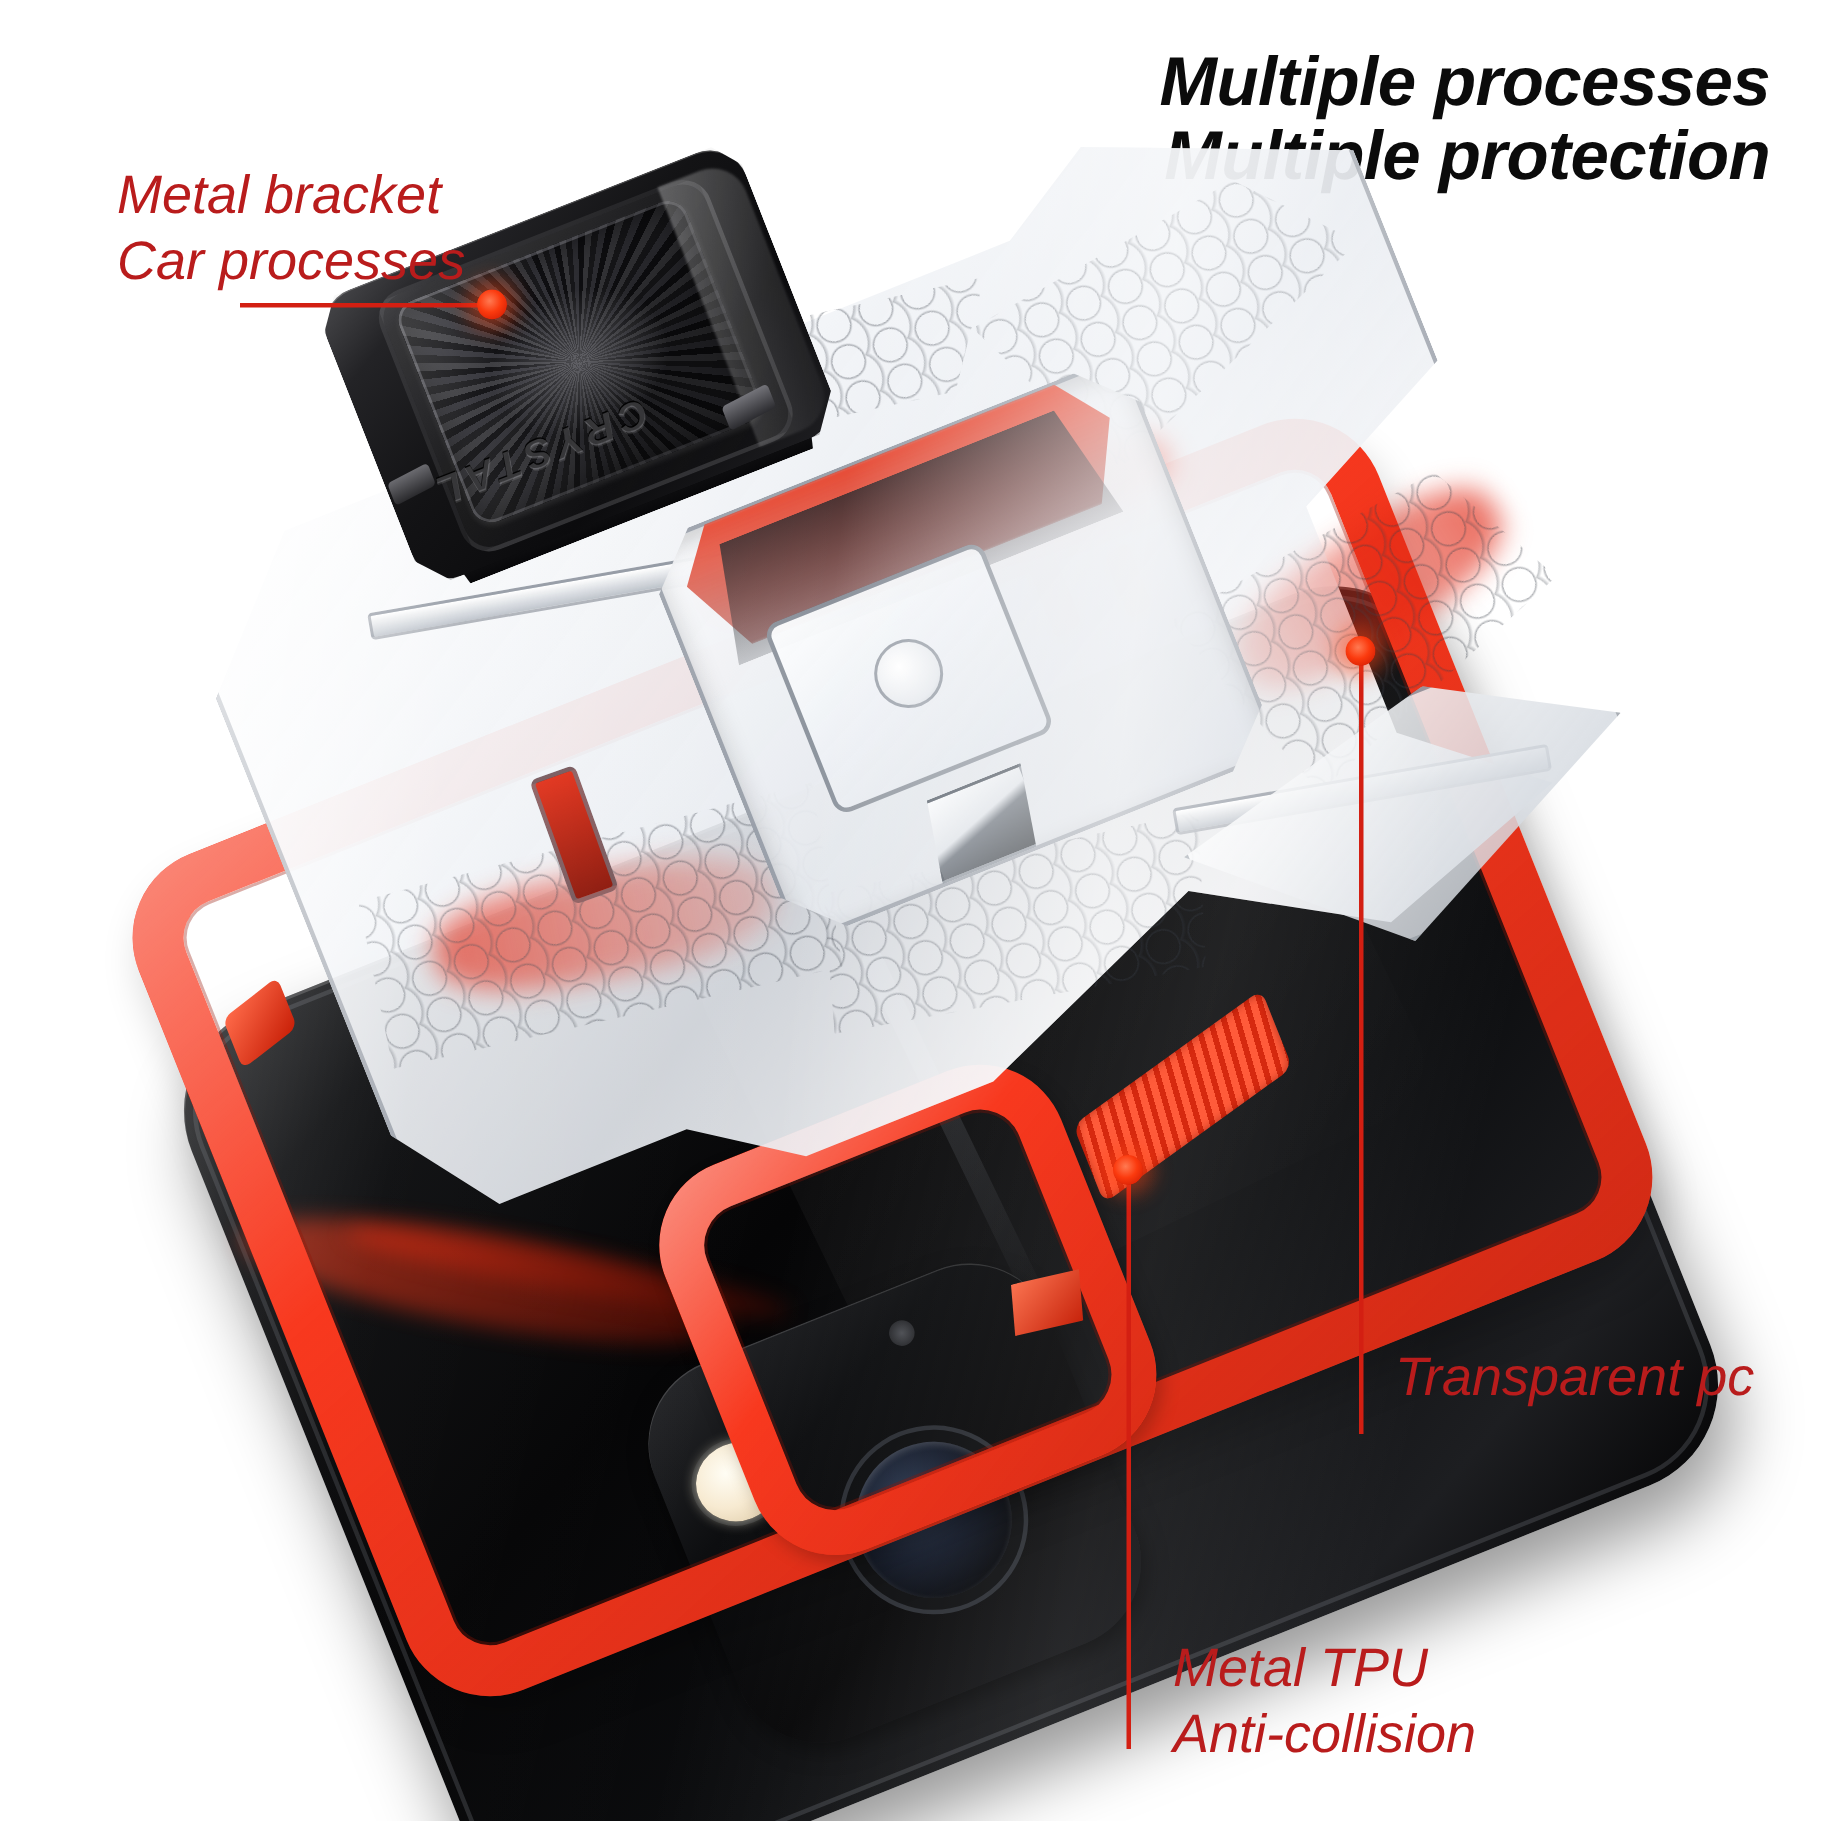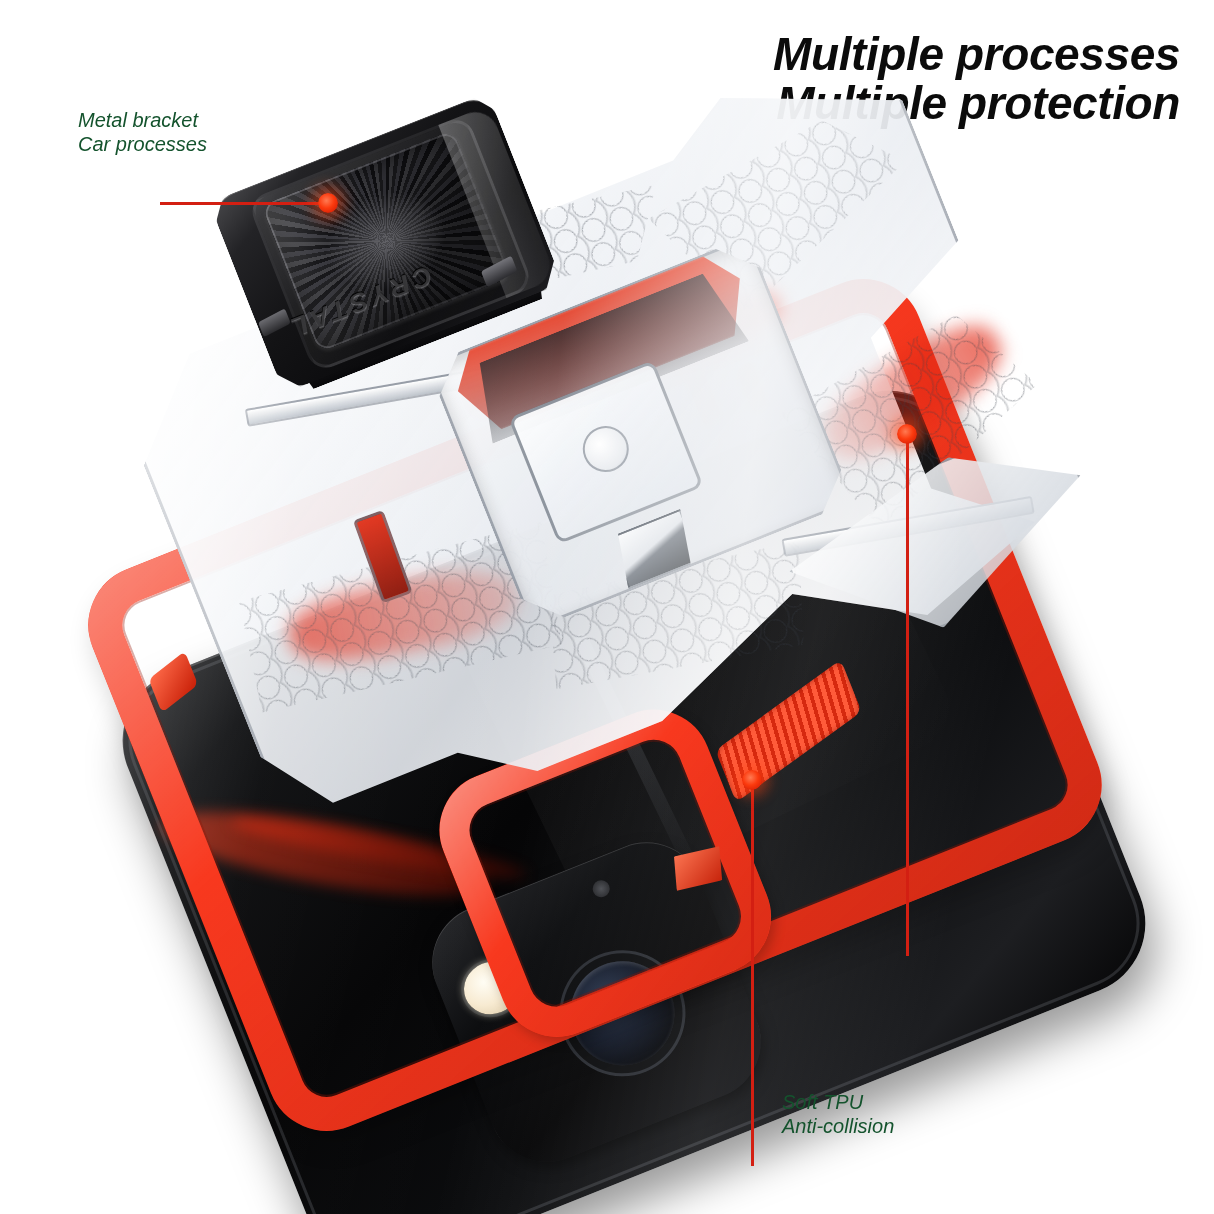--- a/index.html
+++ b/index.html
@@ -4,21 +4,21 @@
 <style>
   html,body{margin:0;padding:0;background:#fff;}
   body{width:1214px;height:1214px;overflow:hidden;
        font-family:"Liberation Sans",sans-serif;-webkit-font-smoothing:antialiased;}
   #stage{position:relative;width:1214px;height:1214px;background:#ffffff;overflow:hidden;font-style:italic;}
 
   
   .headline{position:absolute;right:34px;top:30px;text-align:right;
             font-size:46px;font-weight:bold;line-height:1.06;color:#0b0b0b;
             letter-spacing:-0.4px;white-space:nowrap;}
-  .callout{position:absolute;font-size:20px;line-height:1.22;color:#14532d;white-space:nowrap;}
+  .callout{position:absolute;font-size:36px;line-height:1.22;color:#b91c1c;white-space:nowrap;}
 
   
   .lead-h{position:absolute;height:3px;background:#d31f12;}
   .lead-v{position:absolute;width:3px;background:#d31f12;}
   .dot{position:absolute;width:20px;height:20px;border-radius:50%;
        background:radial-gradient(circle at 42% 38%,#ff7a52 0%,#fb3a0e 45%,#c81500 100%);
        box-shadow:0 0 13px 7px rgba(255,70,20,.46);}
 
   
   .bracket{position:absolute;left:228px;top:118px;width:318px;height:250px;
@@ -281,24 +281,25 @@
   </div>
 
   <div class="callout" style="left:78px;top:108px;">
     <div>Metal bracket</div>
     <div>Car processes</div>
   </div>
   <div class="lead-h" style="left:160px;top:202px;width:170px;"></div>
   <div class="dot" style="left:318px;top:193px;"></div>
 
   <div class="callout" style="left:930px;top:896px;">
+    <div>Transparent pc</div>
   </div>
   <div class="lead-v" style="left:906px;top:436px;height:520px;"></div>
   <div class="dot" style="left:897px;top:424px;"></div>
 
   <div class="callout" style="left:782px;top:1090px;">
-    <div>Soft TPU</div>
+    <div>Metal TPU</div>
     <div>Anti-collision</div>
   </div>
   <div class="lead-v" style="left:751px;top:782px;height:384px;"></div>
   <div class="dot" style="left:742px;top:770px;"></div>
 
 </div>
 
 </body></html>

